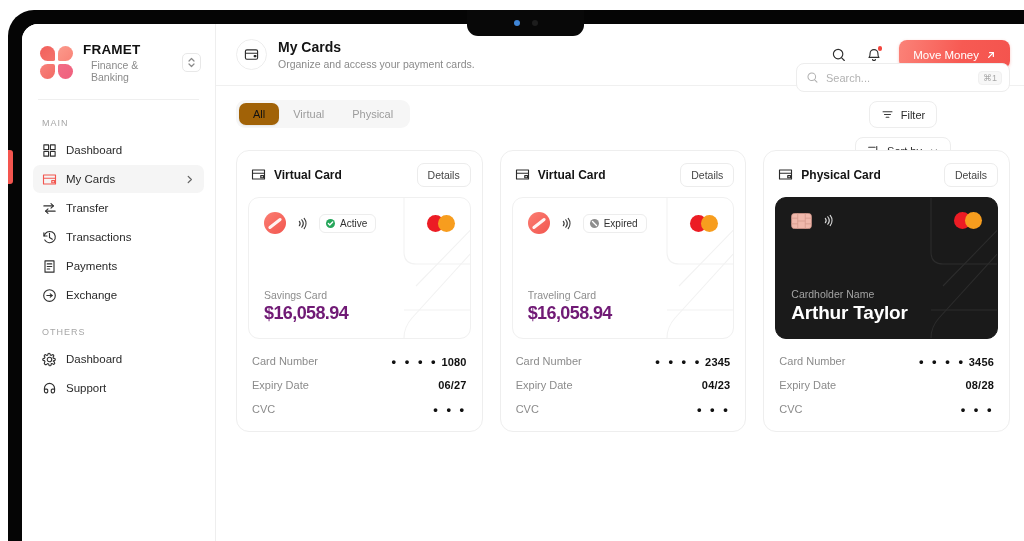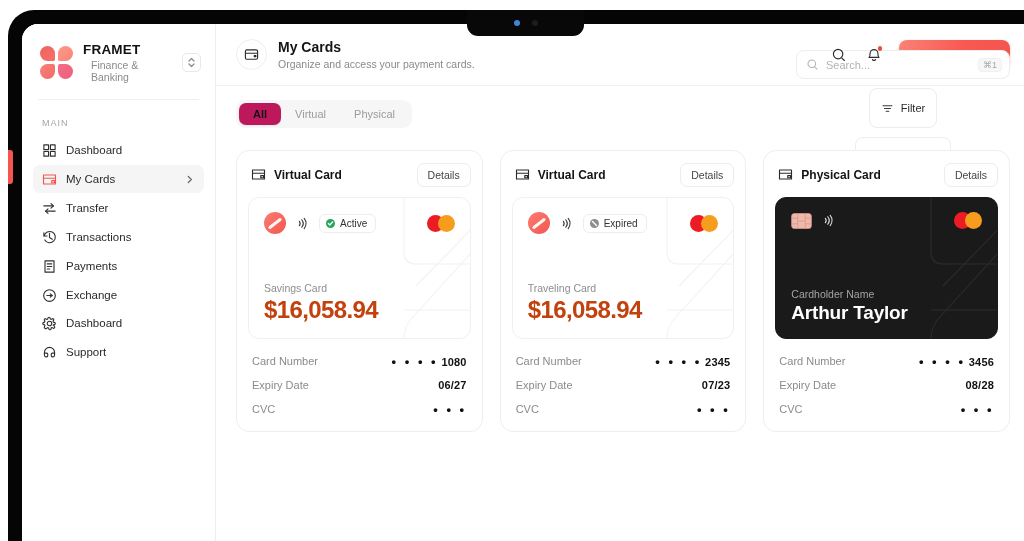--- a/index.html
+++ b/index.html
@@ -123,38 +123,38 @@
     padding: 0 22px 0 20px;
   }
   #tabs {
     display: flex; align-items: center; gap: 0;
     background: #f6f6f6; border-radius: 9px; padding: 3px;
   }
   .tab {
     height: 22px; padding: 0 14px; border-radius: 7px;
     display: flex; align-items: center; font-size: 11px; color: #9c9c9c; cursor: pointer;
   }
-  .tab.active { background: #be185d; color: #121212; font-weight: 700; box-shadow: 0 1px 2px rgba(0,0,0,.07); }
+  .tab.active { background: #a16207; color: #121212; font-weight: 400; box-shadow: 0 1px 2px rgba(0,0,0,.07); }
 
   #filter-right { margin-left: auto; display: flex; align-items: center; gap: 9px; flex-direction: column; }
   #search-box {
     width: 214px; height: 29px; border: 1px solid #ededed; border-radius: 8px;
     display: flex; align-items: center; gap: 7px; padding: 0 7px 0 9px; background: #fff;
   }
   #search-input {
     flex: 1; border: 0; outline: 0; font-size: 11px; color: #111;
     font-family: "Liberation Sans", sans-serif; background: transparent;
   }
   #search-input::placeholder { color: #b2b2b2; }
   #search-kbd {
     font-size: 9px; color: #a8a8a8; background: #f7f7f7;
     border: 1px solid #f0f0f0; border-radius: 4px; padding: 1px 4px; flex: none;
   }
   .ctl-btn {
-    height: 40px; padding: 8px 11px; border: 1px solid #ededed; border-radius: 8px;
+    height: 27px; padding: 8px 11px; border: 1px solid #ededed; border-radius: 8px;
     display: flex; align-items: center; gap: 7px; font-size: 11px; color: #2c2c2c;
     background: #fff; cursor: pointer;
   }
 
   
   #cards-grid {
     display: flex; gap: 17px; padding: 9px 22px 0 20px;
   }
   .card-tile {
     width: 249px; border: 1px solid #eeeeee; border-radius: 13px;
@@ -191,21 +191,21 @@
     border: 1px solid #ededed; border-radius: 6px; background: #fff;
     font-size: 10px; color: #303030; font-weight: 500;
   }
   .badge-dot { width: 9px; height: 9px; border-radius: 50%; flex: none; position: relative; }
   .mc-logo { margin-left: auto; display: flex; align-items: center; flex: none; }
   .mc-logo .c1 { width: 17px; height: 17px; border-radius: 50%; background: #ec1c24; }
   .mc-logo .c2 { width: 17px; height: 17px; border-radius: 50%; background: #f79d1e; margin-left: -6px; }
   .cv-bottom { position: absolute; left: 15px; bottom: 14px; z-index: 3; }
   .cv-label { font-size: 10.5px; color: #8d8d8d; margin-bottom: 2px; }
   .card-visual.dark .cv-label { color: #a3a3a3; }
-  .cv-value { font-size: 24px; font-weight: 700; color: #c2410c; letter-spacing: -.6px; }
+  .cv-value { font-size: 18px; font-weight: 700; color: #701a75; letter-spacing: -.6px; }
   .card-visual.dark .cv-value { color: #fff; font-size: 19px; font-weight: 600; letter-spacing: -.2px; }
   .swoosh { position: absolute; right: -22px; top: -8px; width: 150px; height: 175px; z-index: 1; }
 
   .info-rows { padding: 10px 4px 2px; }
   .info-row {
     display: flex; align-items: center; justify-content: space-between;
     height: 24px; font-size: 11px;
   }
   .info-key { color: #8b8b8b; }
   .info-val { color: #111; font-weight: 600; letter-spacing: .2px; }
@@ -289,20 +289,21 @@
             </div>
             <div class="nav-item">
               <svg viewBox="0 0 16 16" width="15" height="15" fill="none" stroke="#303030" stroke-width="1.2" stroke-linecap="round" stroke-linejoin="round" class="ico">
                 <path d="M8 1.8a6.2 6.2 0 100 12.4A6.2 6.2 0 008 1.8z"></path>
                 <path d="M5.2 8h5.6"></path>
                 <path d="M8.8 6.2L10.8 8l-2 1.8"></path>
               </svg>
               <span class="label">Exchange</span>
             </div>
           </div>
+          <div class="nav-group-label">OTHERS</div>
           <div class="nav-list">
             <div class="nav-item">
               <svg viewBox="0 0 16 16" width="15" height="15" fill="none" stroke="#303030" stroke-width="1.2" stroke-linecap="round" stroke-linejoin="round" class="ico">
                 <path d="M8 5.6a2.4 2.4 0 100 4.8 2.4 2.4 0 000-4.8z"></path>
                 <path d="M12.9 9.8a1 1 0 00.2 1.1l.1.1a1.2 1.2 0 11-1.7 1.7l-.1-.1a1 1 0 00-1.1-.2 1 1 0 00-.6.9v.2a1.2 1.2 0 01-2.4 0v-.1a1 1 0 00-.65-.9 1 1 0 00-1.1.2l-.1.1A1.2 1.2 0 112.75 11l.1-.1a1 1 0 00.2-1.1 1 1 0 00-.9-.6H2a1.2 1.2 0 010-2.4h.1a1 1 0 00.9-.65 1 1 0 00-.2-1.1l-.1-.1A1.2 1.2 0 114.4 3.25l.1.1a1 1 0 001.1.2H5.7a1 1 0 00.6-.9V2.5a1.2 1.2 0 012.4 0v.1a1 1 0 00.6.9 1 1 0 001.1-.2l.1-.1a1.2 1.2 0 111.7 1.7l-.1.1a1 1 0 00-.2 1.1v.05a1 1 0 00.9.6h.2a1.2 1.2 0 010 2.4h-.1a1 1 0 00-.9.6z"></path>
               </svg>
               <span class="label">Dashboard</span>
             </div>
             <div class="nav-item">
               <svg viewBox="0 0 16 16" width="15" height="15" fill="none" stroke="#303030" stroke-width="1.2" stroke-linecap="round" stroke-linejoin="round" class="ico">
@@ -491,21 +492,21 @@
                 <div class="cv-value">$16,058.94</div>
               </div>
             </div>
             <div class="info-rows">
               <div class="info-row">
                 <span class="info-key">Card Number</span>
                 <span class="info-val"><span class="dots">• • • •</span><span> 2345</span></span>
               </div>
               <div class="info-row">
                 <span class="info-key">Expiry Date</span>
-                <span class="info-val">07/23</span>
+                <span class="info-val">04/23</span>
               </div>
               <div class="info-row">
                 <span class="info-key">CVC</span>
                 <span class="info-val"><span class="dots">• • •</span></span>
               </div>
             </div>
           </div>
           <div class="card-tile">
             <div class="tile-head">
               <svg viewBox="0 0 16 16" width="15" height="15" fill="none" stroke="#2b2b2b" stroke-width="1.2" stroke-linecap="round" stroke-linejoin="round" class="ico">

